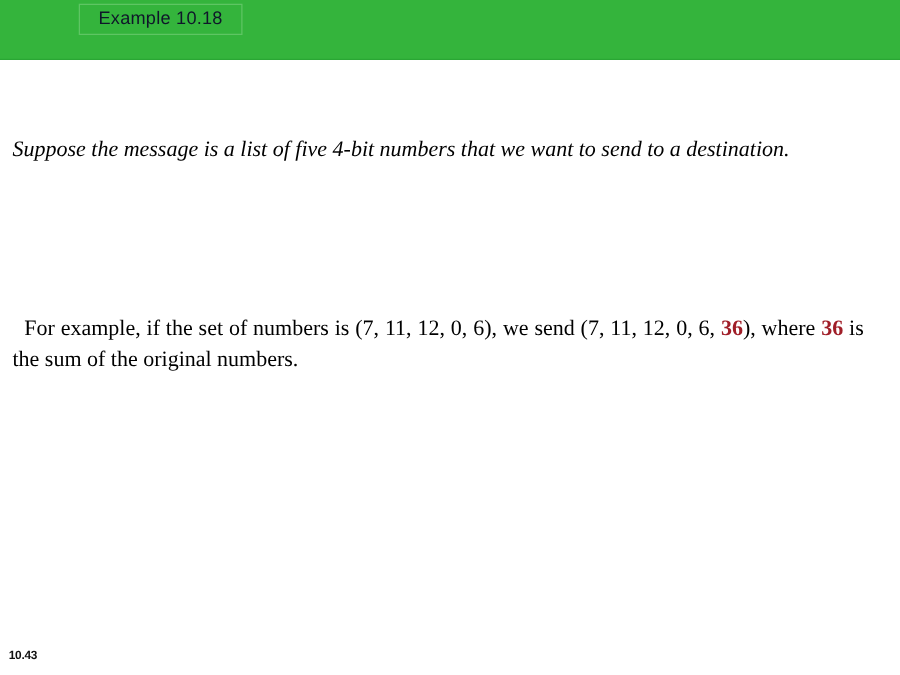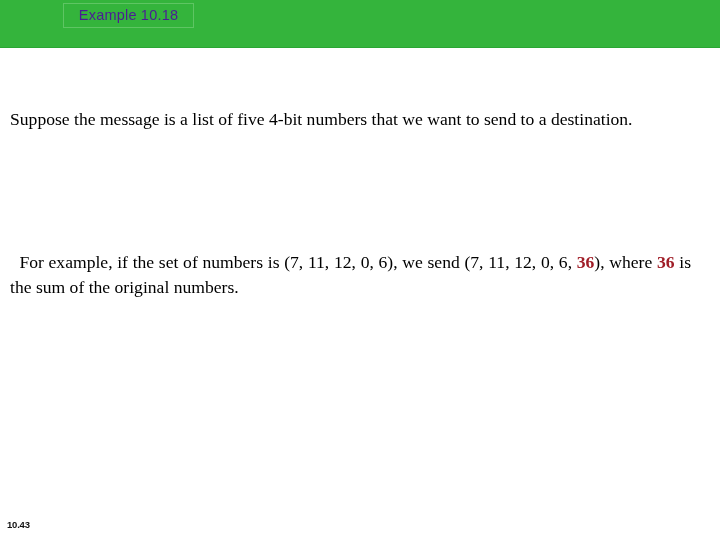--- a/index.html
+++ b/index.html
@@ -46,21 +46,21 @@
     border: 1px solid #5ec563;
     display: flex;
     align-items: center;
     justify-content: center;
   }
 
   #title-text {
     font-family: "Liberation Sans", "DejaVu Sans", sans-serif;
     font-size: 14.5px;
     line-height: 1;
-    color: #4c1d95;
+    color: #0f172a;
     letter-spacing: 0.2px;
     white-space: nowrap;
     text-align: right;
   }
 
   
   #body-copy {
     position: absolute;
     left: 0;
     top: 48px;
@@ -76,21 +76,21 @@
     font-family: "Liberation Serif", "DejaVu Serif", serif;
     font-size: 17.6px;
     line-height: 25.5px;
     text-align: justify;
     text-justify: inter-word;
     -webkit-hyphens: none;
     hyphens: none;
   }
 
   
-  #para-1 { top: 41px; }
+  #para-1 { top: 41px; font-style: italic; }
   #para-2 { top: 124px; width: 683px; }
   #para-3 { top: 184px; }
   #para-4 { top: 268px; }
   #para-5 { top: 382px; }
 
   .indent::before {
     content: "\00a0";
   }
 
   .sum-value {

